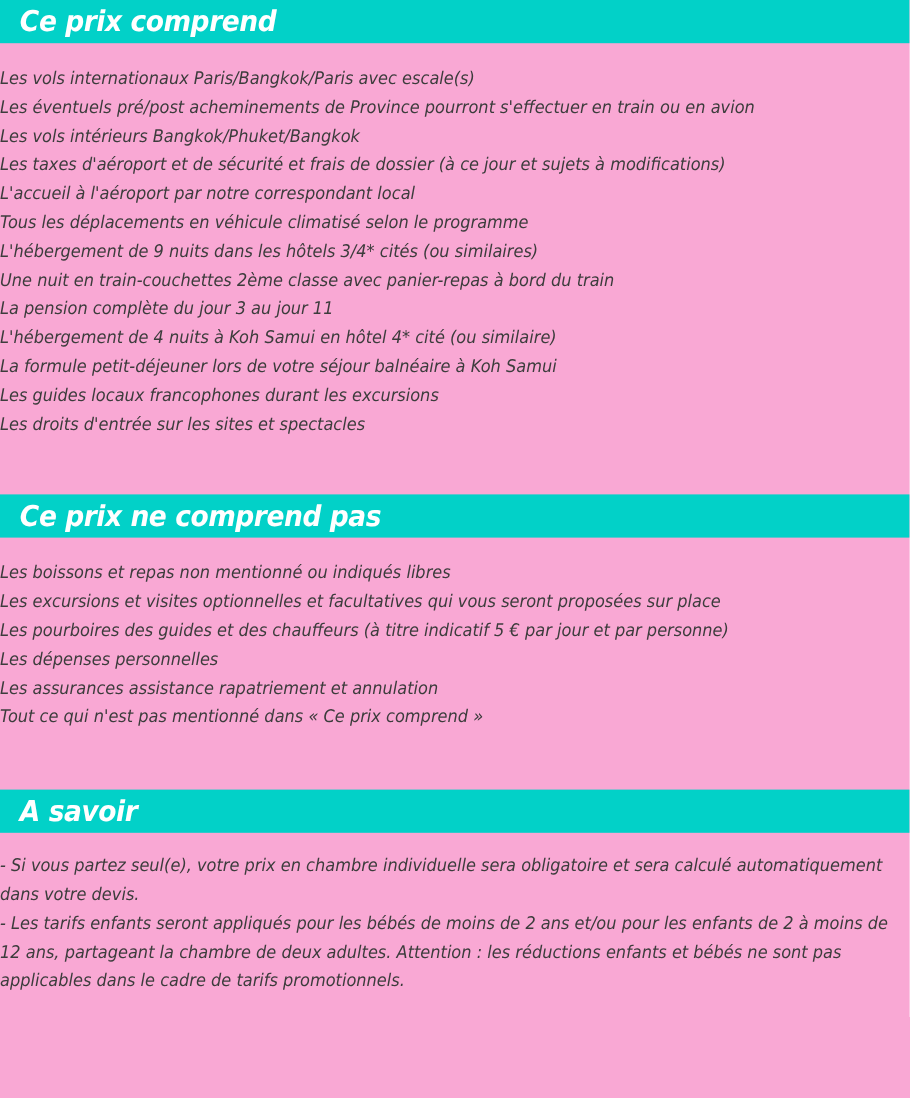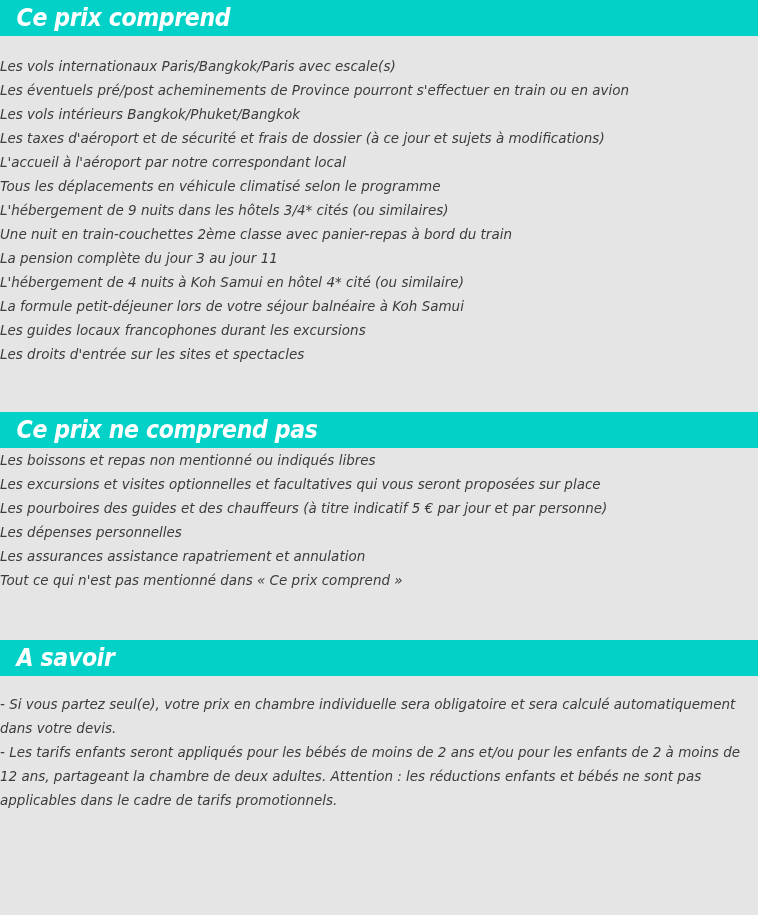--- a/index.html
+++ b/index.html
@@ -10,21 +10,21 @@
     width: 758px;
     height: 915px;
     background: #ffffff;
     font-family: "DejaVu Sans", sans-serif;
     overflow: hidden;
   }
   .page {
     position: relative;
     width: 758px;
     height: 915px;
-    background: #e5e5e5;
+    background: #f9a8d4;
   }
   .section {
     width: 100%;
   }
   .section-header {
     background: #02d1c8;
     color: #ffffff;
     font-family: "DejaVu Sans", sans-serif;
     font-style: italic;
     font-weight: bold;
@@ -76,21 +76,21 @@
     transform: scaleX(0.93);
     transform-origin: left center;
     width: 107.5%;
     padding-right: 6px;
     box-sizing: border-box;
   }
   
   #sec-included .section-body { padding-top: 18px; }
   #sec-included .note-block { padding-top: 16px; }
   #sec-excluded { margin-top: 46px; }
-  #sec-excluded .section-body { }
+  #sec-excluded .section-body { padding-top: 18px; }
   #sec-notes { margin-top: 48px; }
   #sec-notes .section-body { padding-top: 16px; }
   #sec-notes .para { margin-bottom: 0; }
 </style>
 </head>
 <body>
 
 <div class="page">
 
   <section class="section" id="sec-included">

